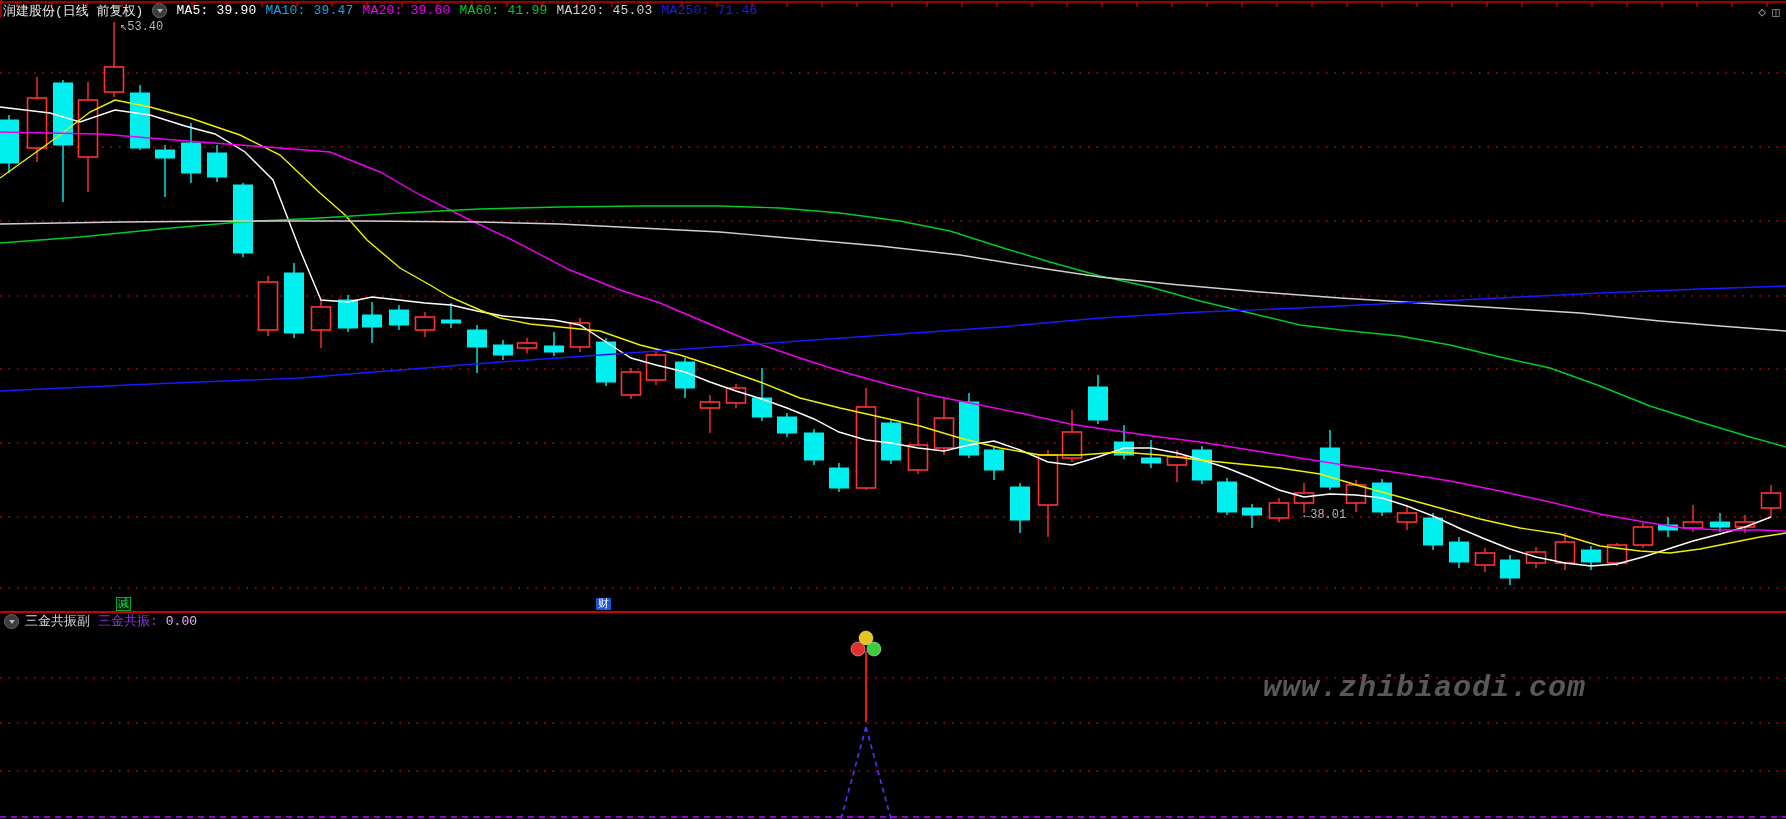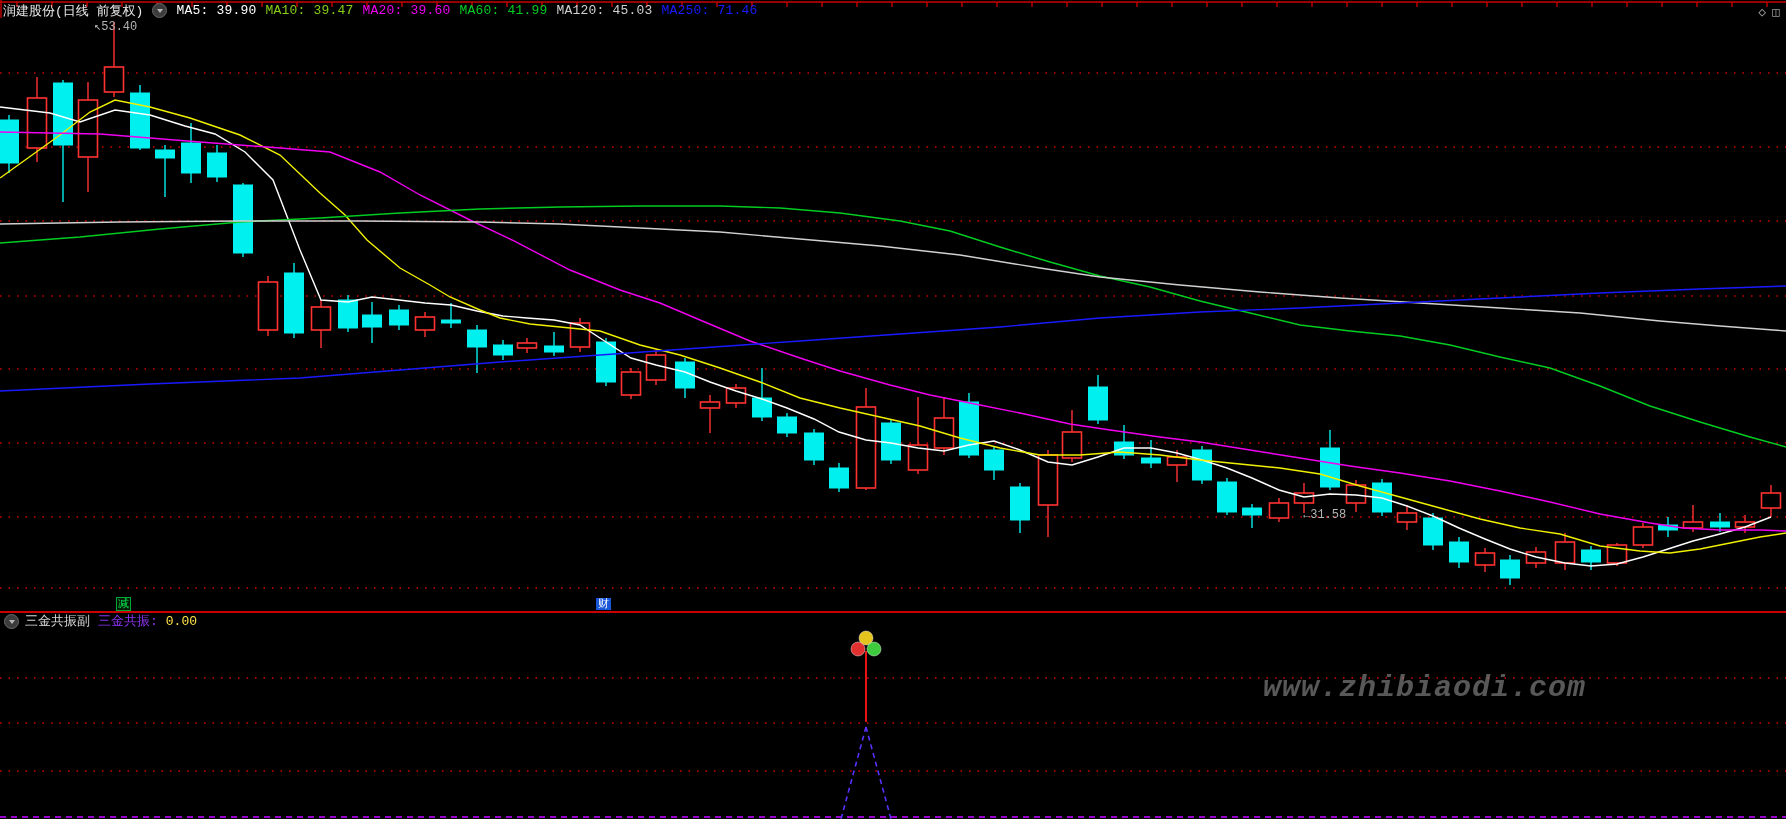--- a/index.html
+++ b/index.html
@@ -9,21 +9,21 @@
   .topbar{position:absolute;left:3px;top:2px;height:17px;display:flex;align-items:center;
           gap:9px;font-size:13px;white-space:nowrap;z-index:5;}
   .title{color:#e8e8e8;}
   .circle-icon{width:13px;height:13px;border-radius:50%;background:#3c3c3c;border:1px solid #6a6a6a;
           display:inline-flex;align-items:center;justify-content:center;flex:0 0 auto;}
   .circle-icon::after{content:"";border-left:3px solid transparent;border-right:3px solid transparent;
           border-top:4px solid #b5b5b5;margin-top:1px;}
   .ma-item{letter-spacing:0.2px;}
   .win-icons{position:absolute;top:4px;right:6px;color:#999;font-size:13px;z-index:5;
           display:flex;gap:6px;}
-  .hi-label{position:absolute;left:94px;top:19px;color:#b4b4b4;font-size:12px;z-index:4;}
+  .hi-label{position:absolute;left:120px;top:19px;color:#b4b4b4;font-size:12px;z-index:4;}
   .lo-label{position:absolute;left:1303px;top:508px;color:#b4b4b4;font-size:12px;z-index:4;}
   .evt-badge{position:absolute;font-size:11px;line-height:12px;z-index:4;}
   .badge-green{left:116px;top:597px;color:#00e850;border:1px solid #00a838;padding:0 1px;background:#041904;}
   .badge-blue{left:596px;top:598px;color:#fff;background:#1a57d8;padding:0 2px;}
   .subbar{position:absolute;left:4px;top:613px;height:16px;display:flex;align-items:center;
           gap:6px;font-size:13px;z-index:5;white-space:nowrap;}
   .sub-title{color:#d8d8d8;}
   .sub-val{margin-left:2px;}
   .watermark{position:absolute;right:200px;top:671px;font-size:30px;font-style:italic;font-weight:bold;
           color:rgba(160,160,160,0.55);letter-spacing:1px;z-index:6;}
@@ -328,41 +328,41 @@
         <circle cx="866" cy="638" r="7" fill="#e6c41e" stroke="#fff8" stroke-width="0.8"></circle>
         <circle cx="858" cy="649" r="7" fill="#e03030" stroke="#fff8" stroke-width="0.8"></circle>
         <circle cx="874" cy="649" r="7" fill="#3ecc3e" stroke="#fff8" stroke-width="0.8"></circle>
       </g>
     </svg>
 
   <div class="topbar">
     <span class="title">润建股份(日线 前复权)</span>
     <span class="circle-icon"></span>
     <span class="ma-item" style="color: rgb(255, 255, 255);">MA5: 39.90</span>
-    <span class="ma-item" style="color: #84cc16;">MA10: 39.47</span>
+    <span class="ma-item" style="color: #0ea5e9;">MA10: 39.47</span>
     <span class="ma-item" style="color: rgb(240, 0, 240);">MA20: 39.60</span>
     <span class="ma-item" style="color: rgb(0, 204, 34);">MA60: 41.99</span>
     <span class="ma-item" style="color: rgb(208, 208, 208);">MA120: 45.03</span>
     <span class="ma-item" style="color: rgb(26, 26, 255);">MA250: 71.46</span>
   </div>
 
   <div class="win-icons">
     <span>◇</span>
     <span>◫</span>
   </div>
 
   <div class="hi-label"><span>↖</span><span>53.40</span></div>
 
-  <div class="lo-label"><span>←</span><span>31.58</span></div>
+  <div class="lo-label"><span>←</span><span>38.01</span></div>
 
   <div class="evt-badge badge-green">减</div>
   <div class="evt-badge badge-blue">财</div>
 
   <div class="subbar">
     <span class="circle-icon"></span>
     <span class="sub-title">三金共振副</span>
     <span class="sub-val" id="sub-label" style="color: rgb(140, 51, 240);">三金共振:</span>
-    <span class="sub-val" id="sub-value" style="color: #fde047;">0.00</span>
+    <span class="sub-val" id="sub-value" style="color: #f0abfc;">0.00</span>
   </div>
 
   <div class="watermark">www.zhibiaodi.com</div>
 
 </div>
 
 </body></html>

